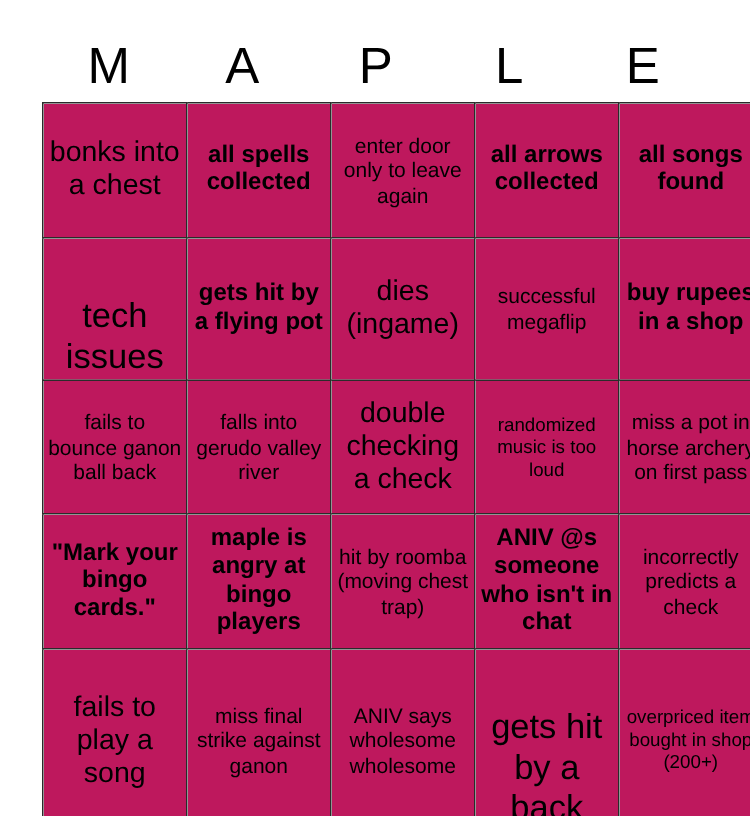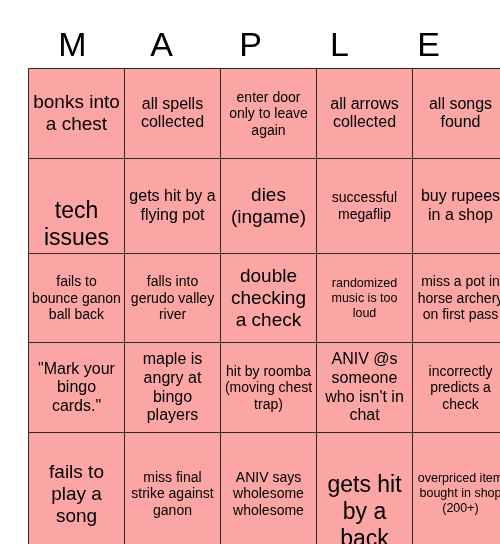--- a/index.html
+++ b/index.html
@@ -57,36 +57,36 @@
   }
   #bingo-grid tr {
     height: 89.6px;
   }
   .bingo-cell {
     border: 1px solid #2b2b2b;
     width: 89px;
     padding: 2px 3px;
     text-align: center;
     vertical-align: middle;
-    background: #fca5a5;
+    background: #be185d;
     overflow: hidden;
   }
   .cell-text {
     display: block;
     text-align: center;
     line-height: 1.17;
     color: #000000;
     word-wrap: break-word;
     white-space: pre-line;
   }
 
   
   .sz-xl  { font-size: 23px; line-height: 1.18; margin-top: 36px; }
   .sz-lg  { font-size: 19px; line-height: 1.16; }
-  .sz-md  { font-size: 16px; line-height: 1.17; }
+  .sz-md  { font-size: 16px; line-height: 1.17; font-weight: bold; }
   .sz-sm  { font-size: 14px; line-height: 1.18; }
   .sz-xs  { font-size: 12.5px; line-height: 1.2; }
 </style>
 </head>
 <body>
 
 <div id="bingo-root">
 
   <div id="header-row">
       <div class="header-letter">M</div>

